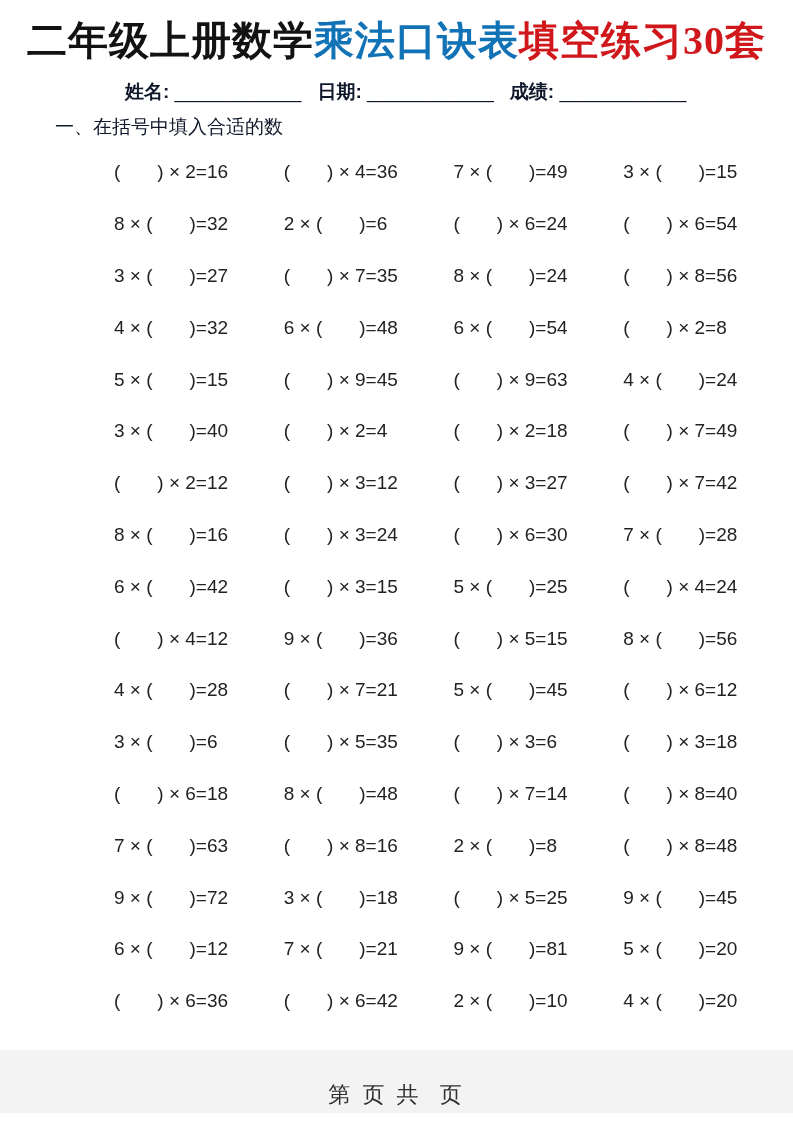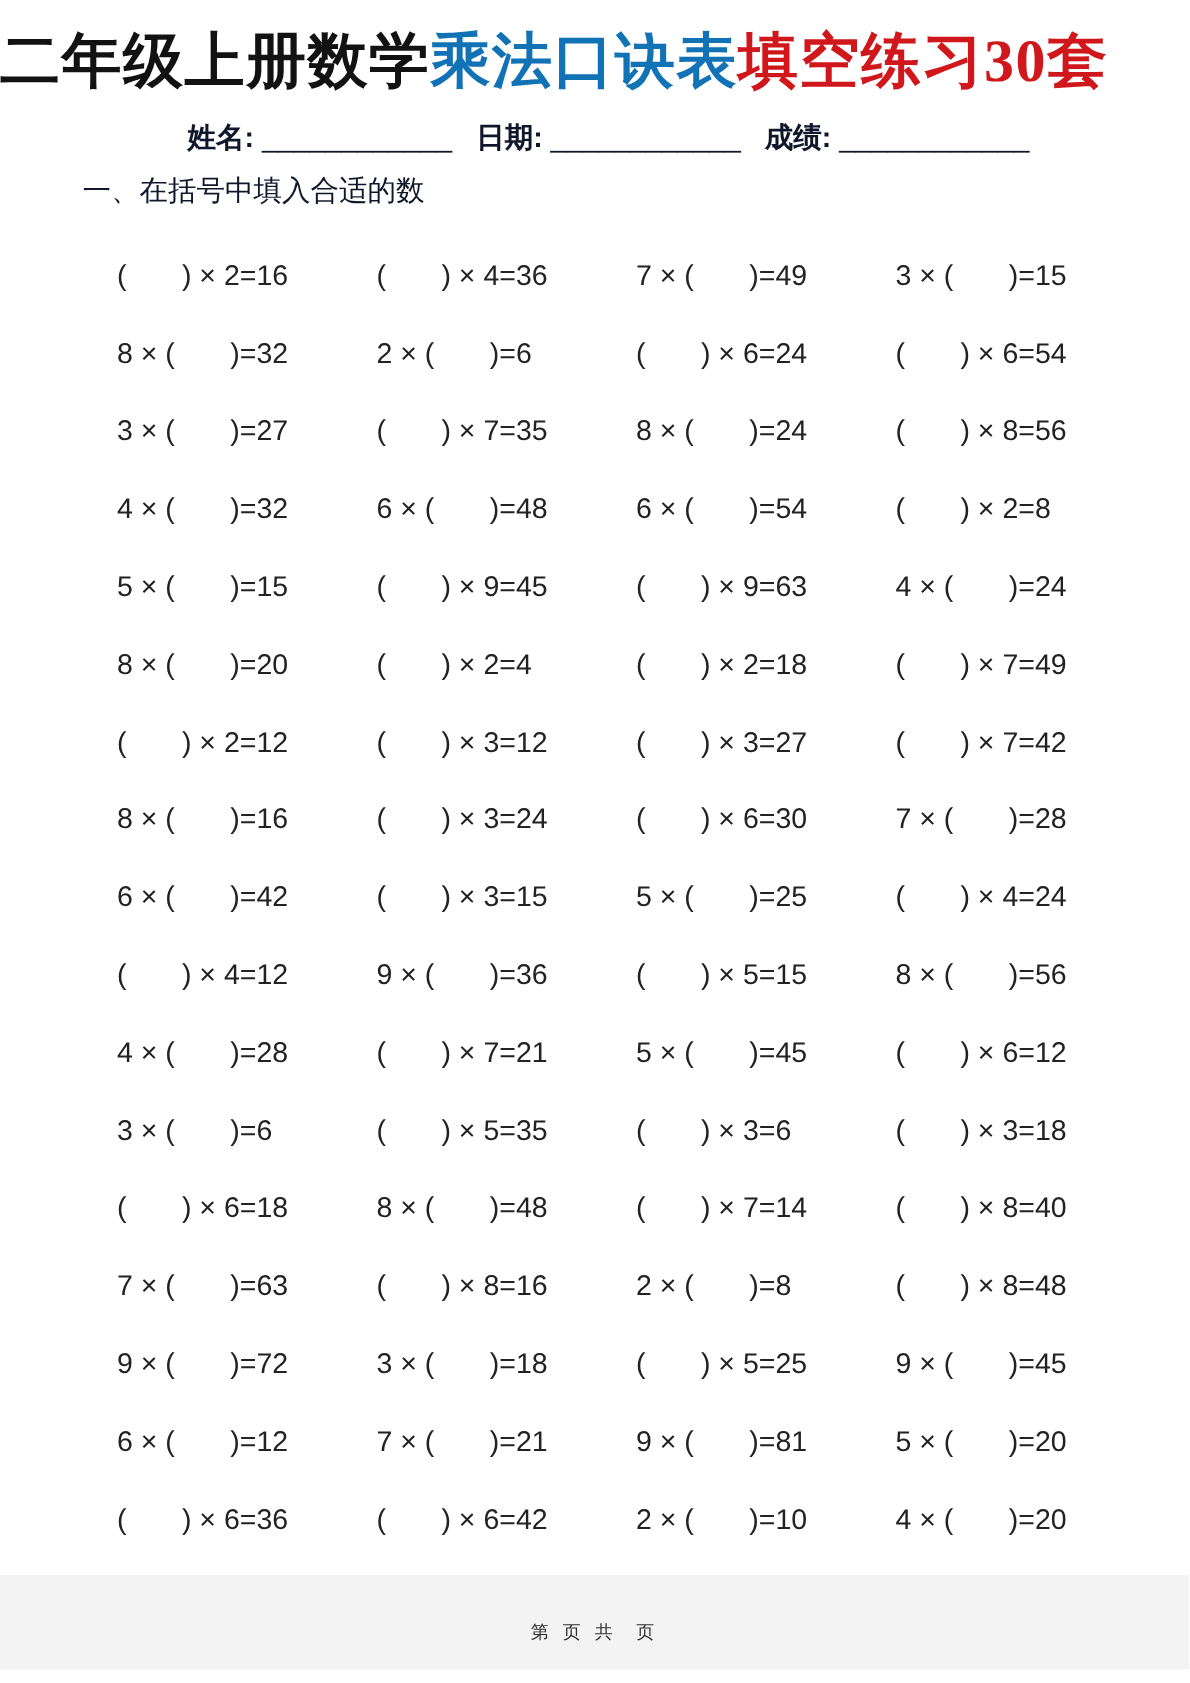--- a/index.html
+++ b/index.html
@@ -10,21 +10,21 @@
   body {
     width: 793px;
     height: 1122px;
     position: relative;
     overflow: hidden;
     font-family: "Liberation Sans", sans-serif;
     color: #1d1d1d;
   }
   .page-title {
     margin: 18px 0 0 0;
-    text-align: left;
+    text-align: center;
     font-family: "Liberation Serif", serif;
     font-weight: 700;
     font-size: 40px;
     line-height: 1.15;
     letter-spacing: 1px;
     white-space: nowrap;
   }
   .info-line {
     margin: 15px 0 0 125px;
     font-size: 19px;
@@ -42,21 +42,22 @@
     font-size: 19px;
     font-weight: 400;
     color: #0f172a;
   }
   .problem-grid {
     margin: 4px 0 0 78px;
   }
   .problem-row {
     display: flex;
     height: 51.8px;
-    align-items: flex-end;
+    align-items: center;
+    margin-left: 36px;
   }
   .problem-cell {
     width: 173px;
     padding-top: 5px;
     font-size: 19px;
     color: #222222;
     white-space: pre;
   }
   .footer-band {
     position: absolute;
@@ -65,21 +66,21 @@
     width: 793px;
     height: 63px;
     background: #f3f3f4;
   }
   .page-footer {
     position: absolute;
     left: 0;
     top: 1080px;
     width: 793px;
     text-align: center;
-    font-size: 12px;
+    font-size: 22px;
     letter-spacing: 3px;
     color: #2e2e2e;
     white-space: pre;
   }
 </style>
 </head>
 <body>
 
 <h1 class="page-title">
   <span style="color: rgb(18, 18, 18);">二年级上册数学</span><span style="color: rgb(18, 114, 182);">乘法口诀表</span><span style="color: rgb(208, 24, 28);">填空练习30套</span>
@@ -116,21 +117,21 @@
       <div class="problem-cell">6 × (       )=54</div>
       <div class="problem-cell">(       ) × 2=8</div>
     </div>
     <div class="problem-row">
       <div class="problem-cell">5 × (       )=15</div>
       <div class="problem-cell">(       ) × 9=45</div>
       <div class="problem-cell">(       ) × 9=63</div>
       <div class="problem-cell">4 × (       )=24</div>
     </div>
     <div class="problem-row">
-      <div class="problem-cell">8 × (       )=20</div>
+      <div class="problem-cell">3 × (       )=40</div>
       <div class="problem-cell">(       ) × 2=4</div>
       <div class="problem-cell">(       ) × 2=18</div>
       <div class="problem-cell">(       ) × 7=49</div>
     </div>
     <div class="problem-row">
       <div class="problem-cell">(       ) × 2=12</div>
       <div class="problem-cell">(       ) × 3=12</div>
       <div class="problem-cell">(       ) × 3=27</div>
       <div class="problem-cell">(       ) × 7=42</div>
     </div>

